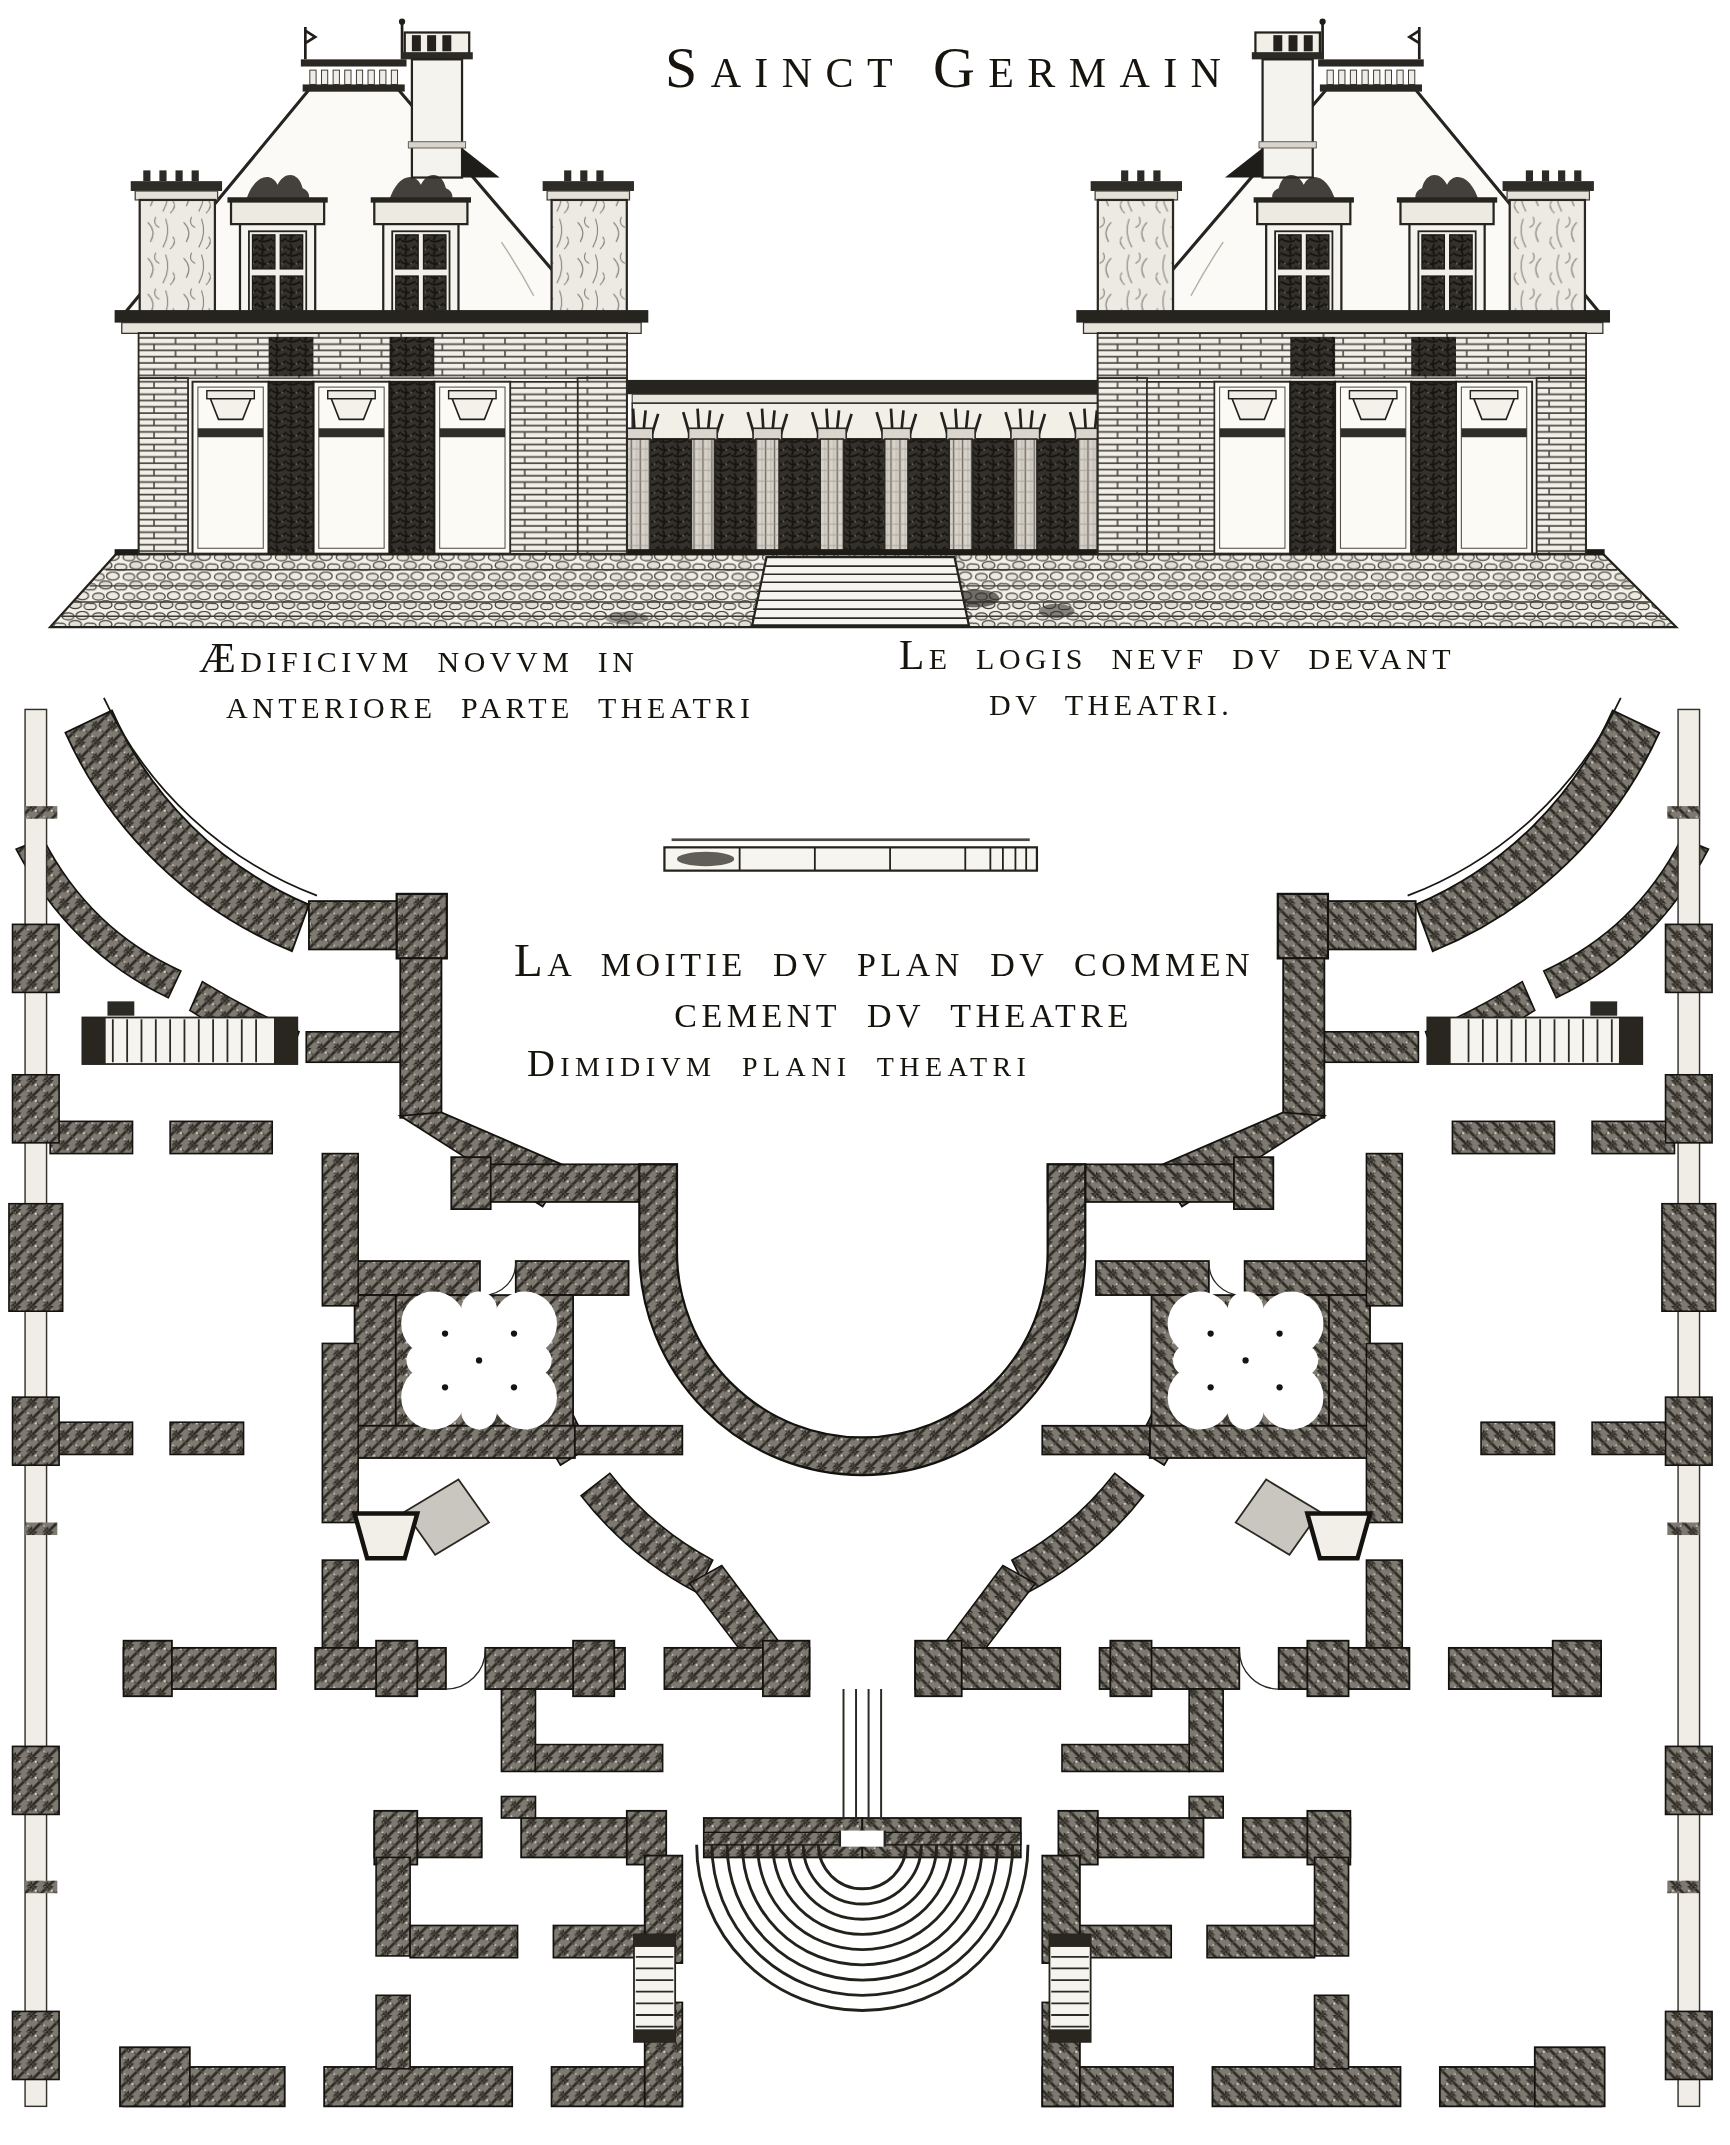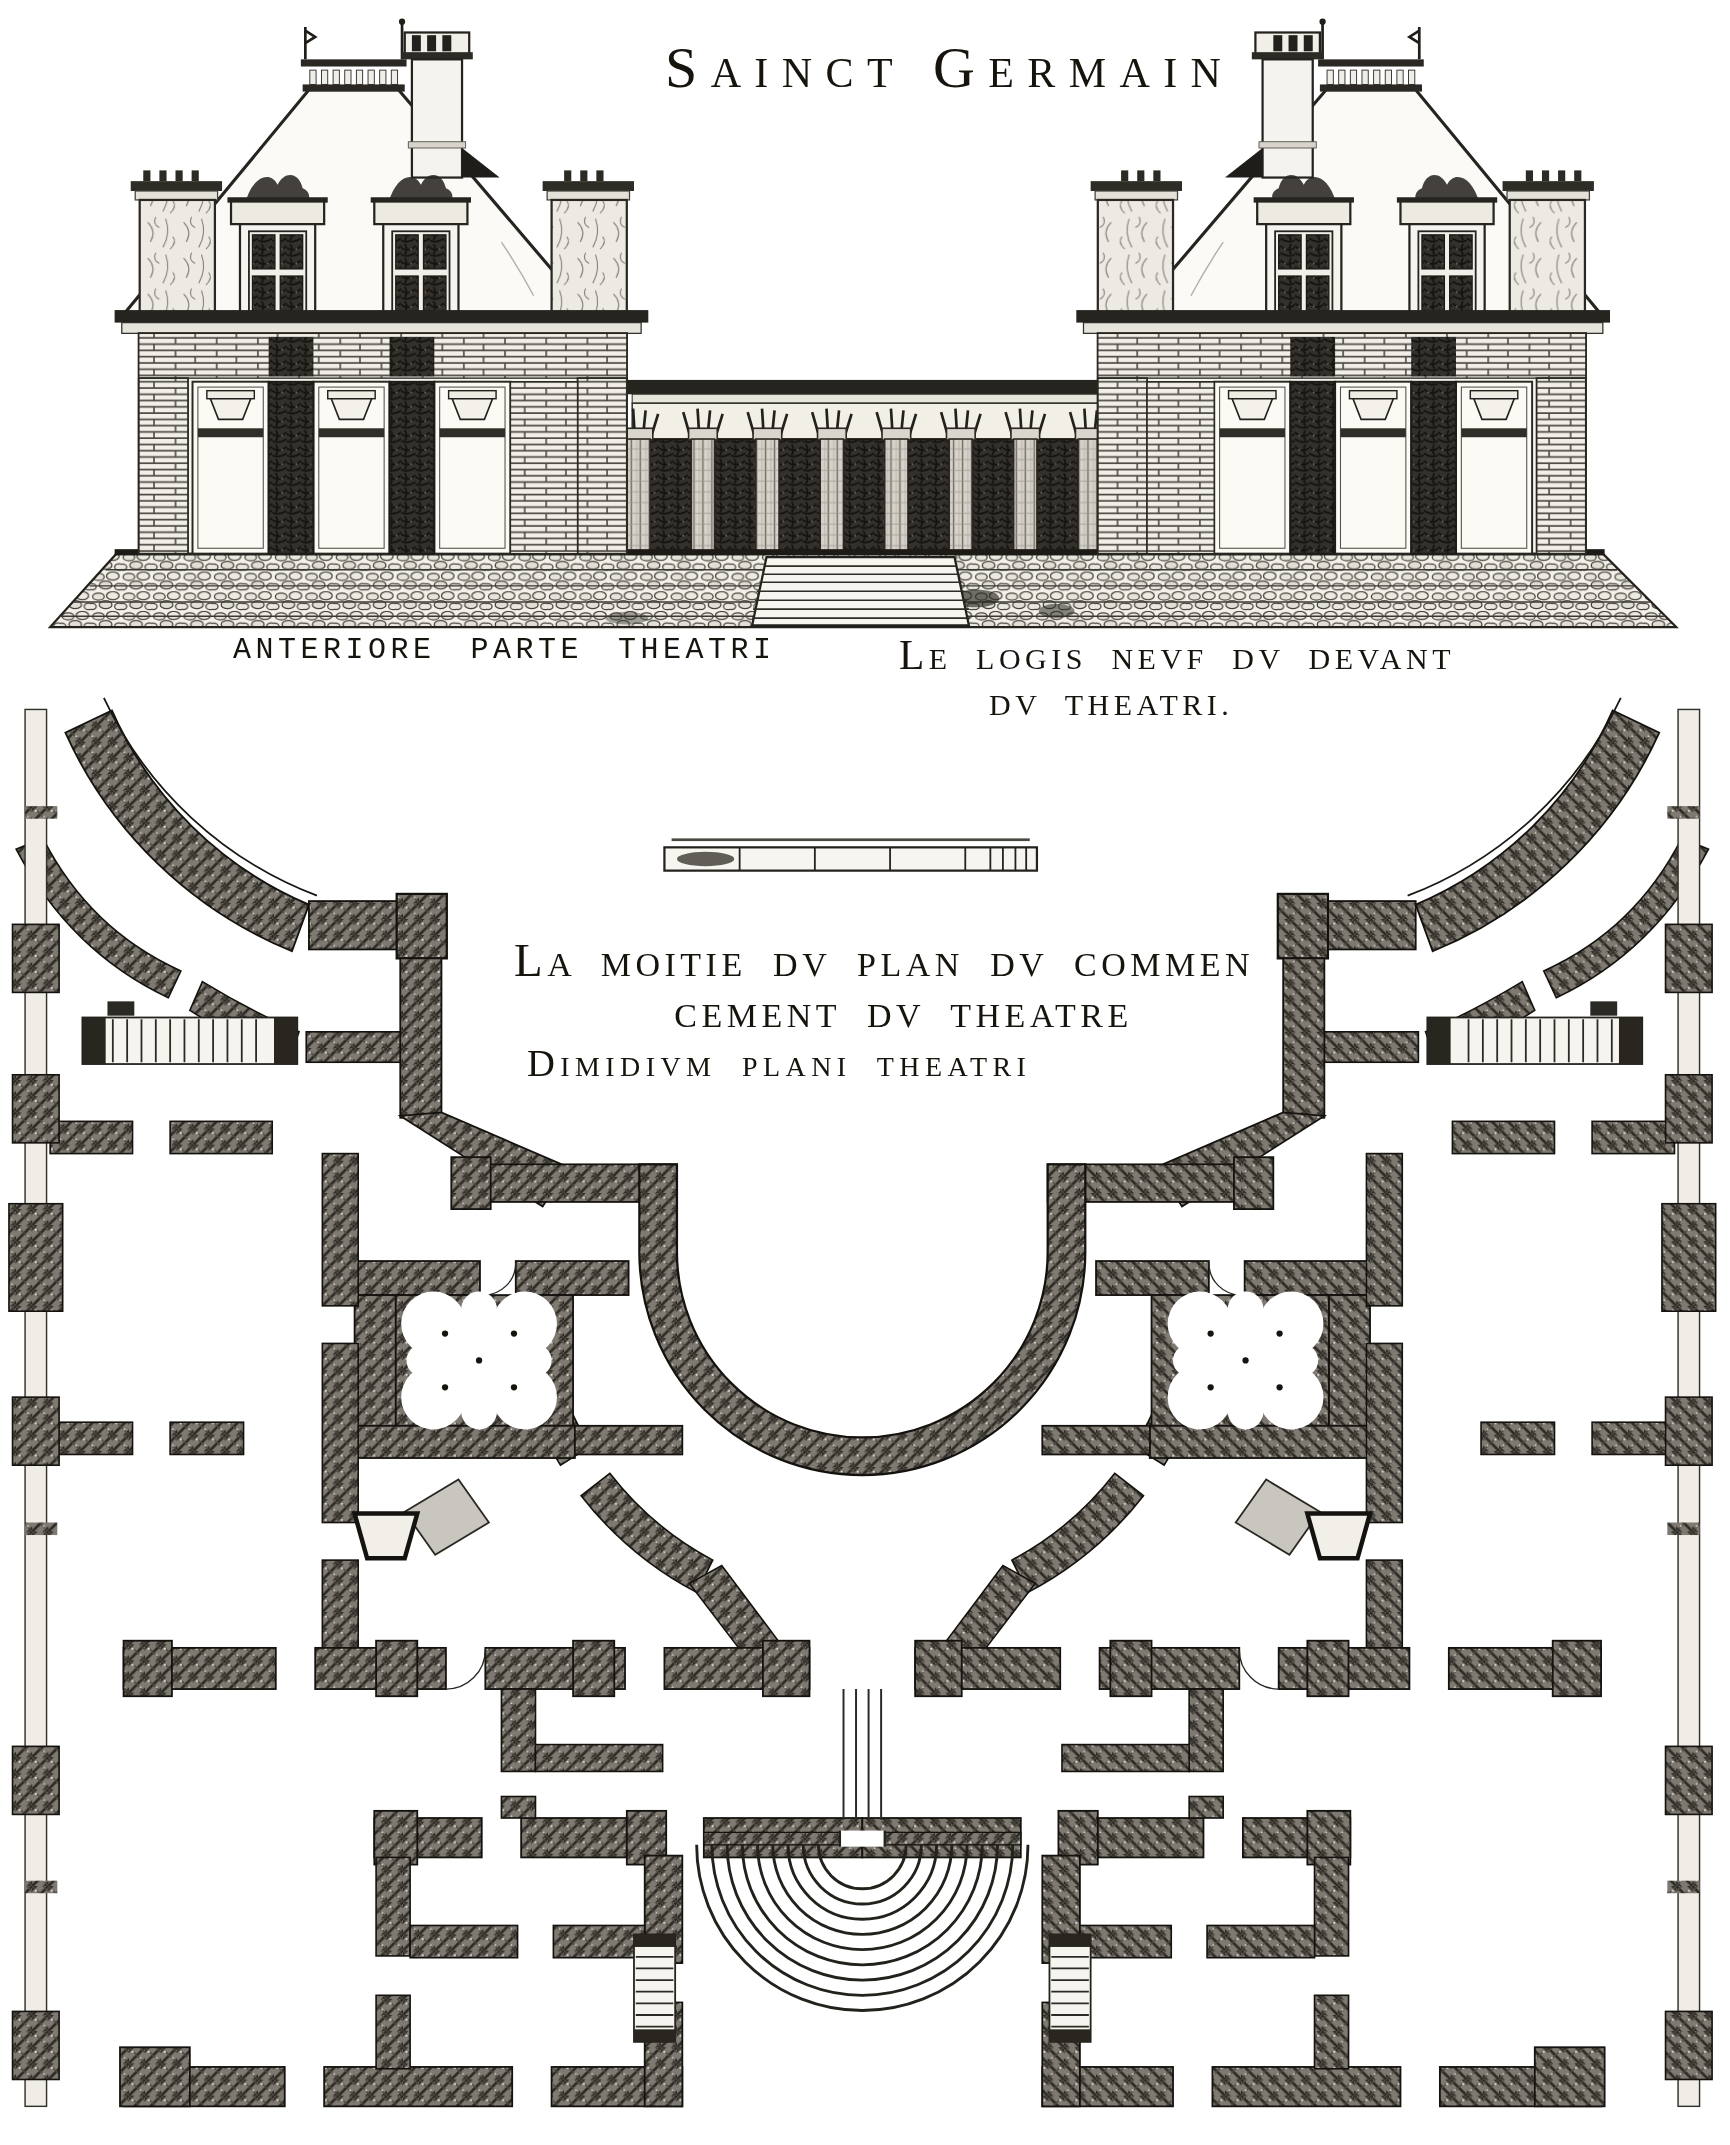--- a/index.html
+++ b/index.html
@@ -6,21 +6,21 @@
   body{width:1730px;height:2146px;position:relative;overflow:hidden;
        font-family:"Liberation Serif","DejaVu Serif",serif;color:#1b1813;}
   .plate{position:absolute;inset:0;border-radius:13px;}
   svg{position:absolute;left:0;top:0;}
   .cap{position:absolute;white-space:nowrap;color:#17140e;}
   .cap .line{line-height:1.38;}
   .bigcap::first-letter{font-size:1.38em;}
   .title{left:665px;top:34px;font-size:42px;letter-spacing:13.4px;word-spacing:34px;}
   .title span{display:inline-block;margin-right:27px;}
   .cap-el-latin{left:199px;top:630px;font-size:30px;letter-spacing:4.5px;word-spacing:12.5px;}
-  .cap-el-latin .l2{margin-left:34px;font-family:Liberation Mono, monospace;}
+  .cap-el-latin .l2{margin-left:27px;}
   .cap-el-fr{left:899px;top:627px;font-size:30px;letter-spacing:4.5px;word-spacing:12.5px;}
   .cap-el-fr .l2{margin-left:90px;}
   .cap-pl-fr{left:514px;top:928px;font-size:34px;letter-spacing:4.5px;word-spacing:13.4px;}
   .cap-pl-fr .l2{margin-left:39px;text-align:center;}
   .cap-pl-la{left:527px;top:1037px;font-size:28px;letter-spacing:5.4px;word-spacing:13.4px;}
   .cap-pl-la .l2{margin-left:107px;}
 </style>
 </head>
 <body>
 
@@ -386,20 +386,21 @@
     <ellipse cx="788" cy="959" rx="32" ry="8" fill="#3a3831" opacity="0.8"></ellipse>
   </g>
 </g>
 </svg>
 
 <div class="cap title bigcap">
   <span class="bigcap">SAINCT</span><span class="bigcap">GERMAIN</span>
 </div>
 
 <div class="cap cap-el-latin">
+  <div class="line l1 bigcap">ÆDIFICIVM NOVVM IN</div>
   <div class="line l2">ANTERIORE PARTE THEATRI</div>
 </div>
 
 <div class="cap cap-el-fr">
   <div class="line l1 bigcap">LE LOGIS NEVF DV DEVANT</div>
   <div class="line l2">DV THEATRI.</div>
 </div>
 
 <div class="cap cap-pl-fr">
   <div class="line l1 bigcap">LA MOITIE DV PLAN DV COMMEN</div>

